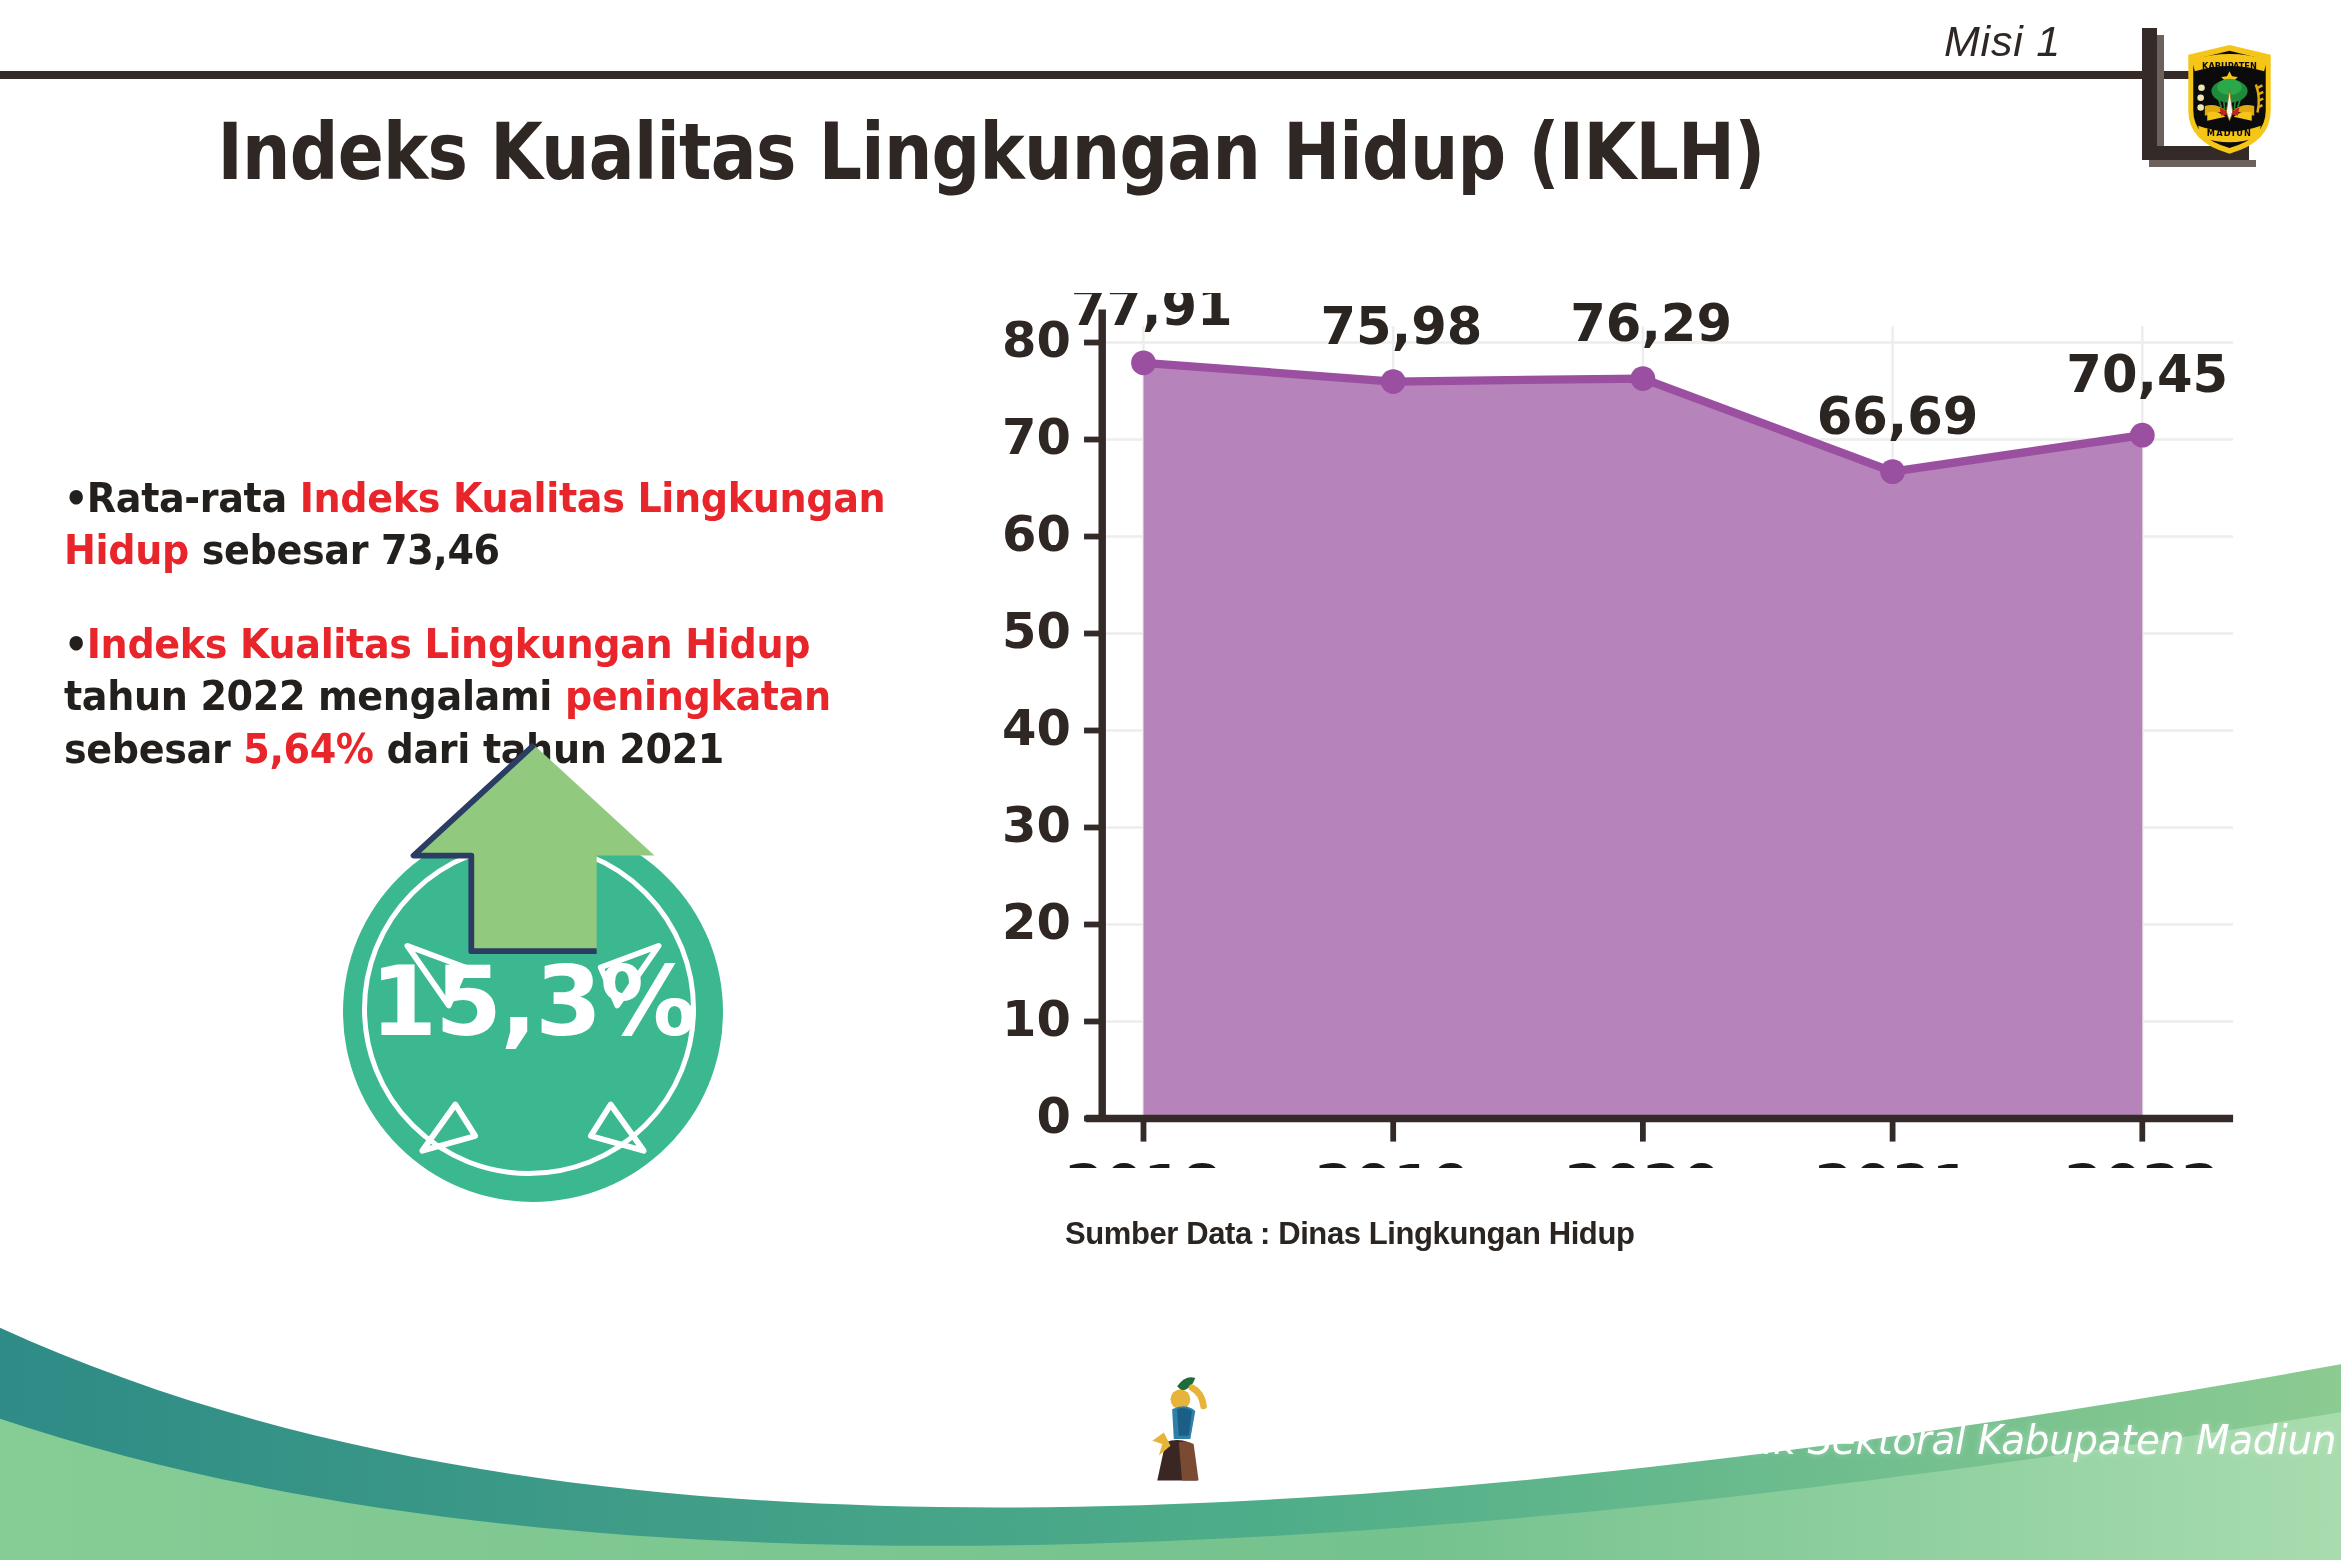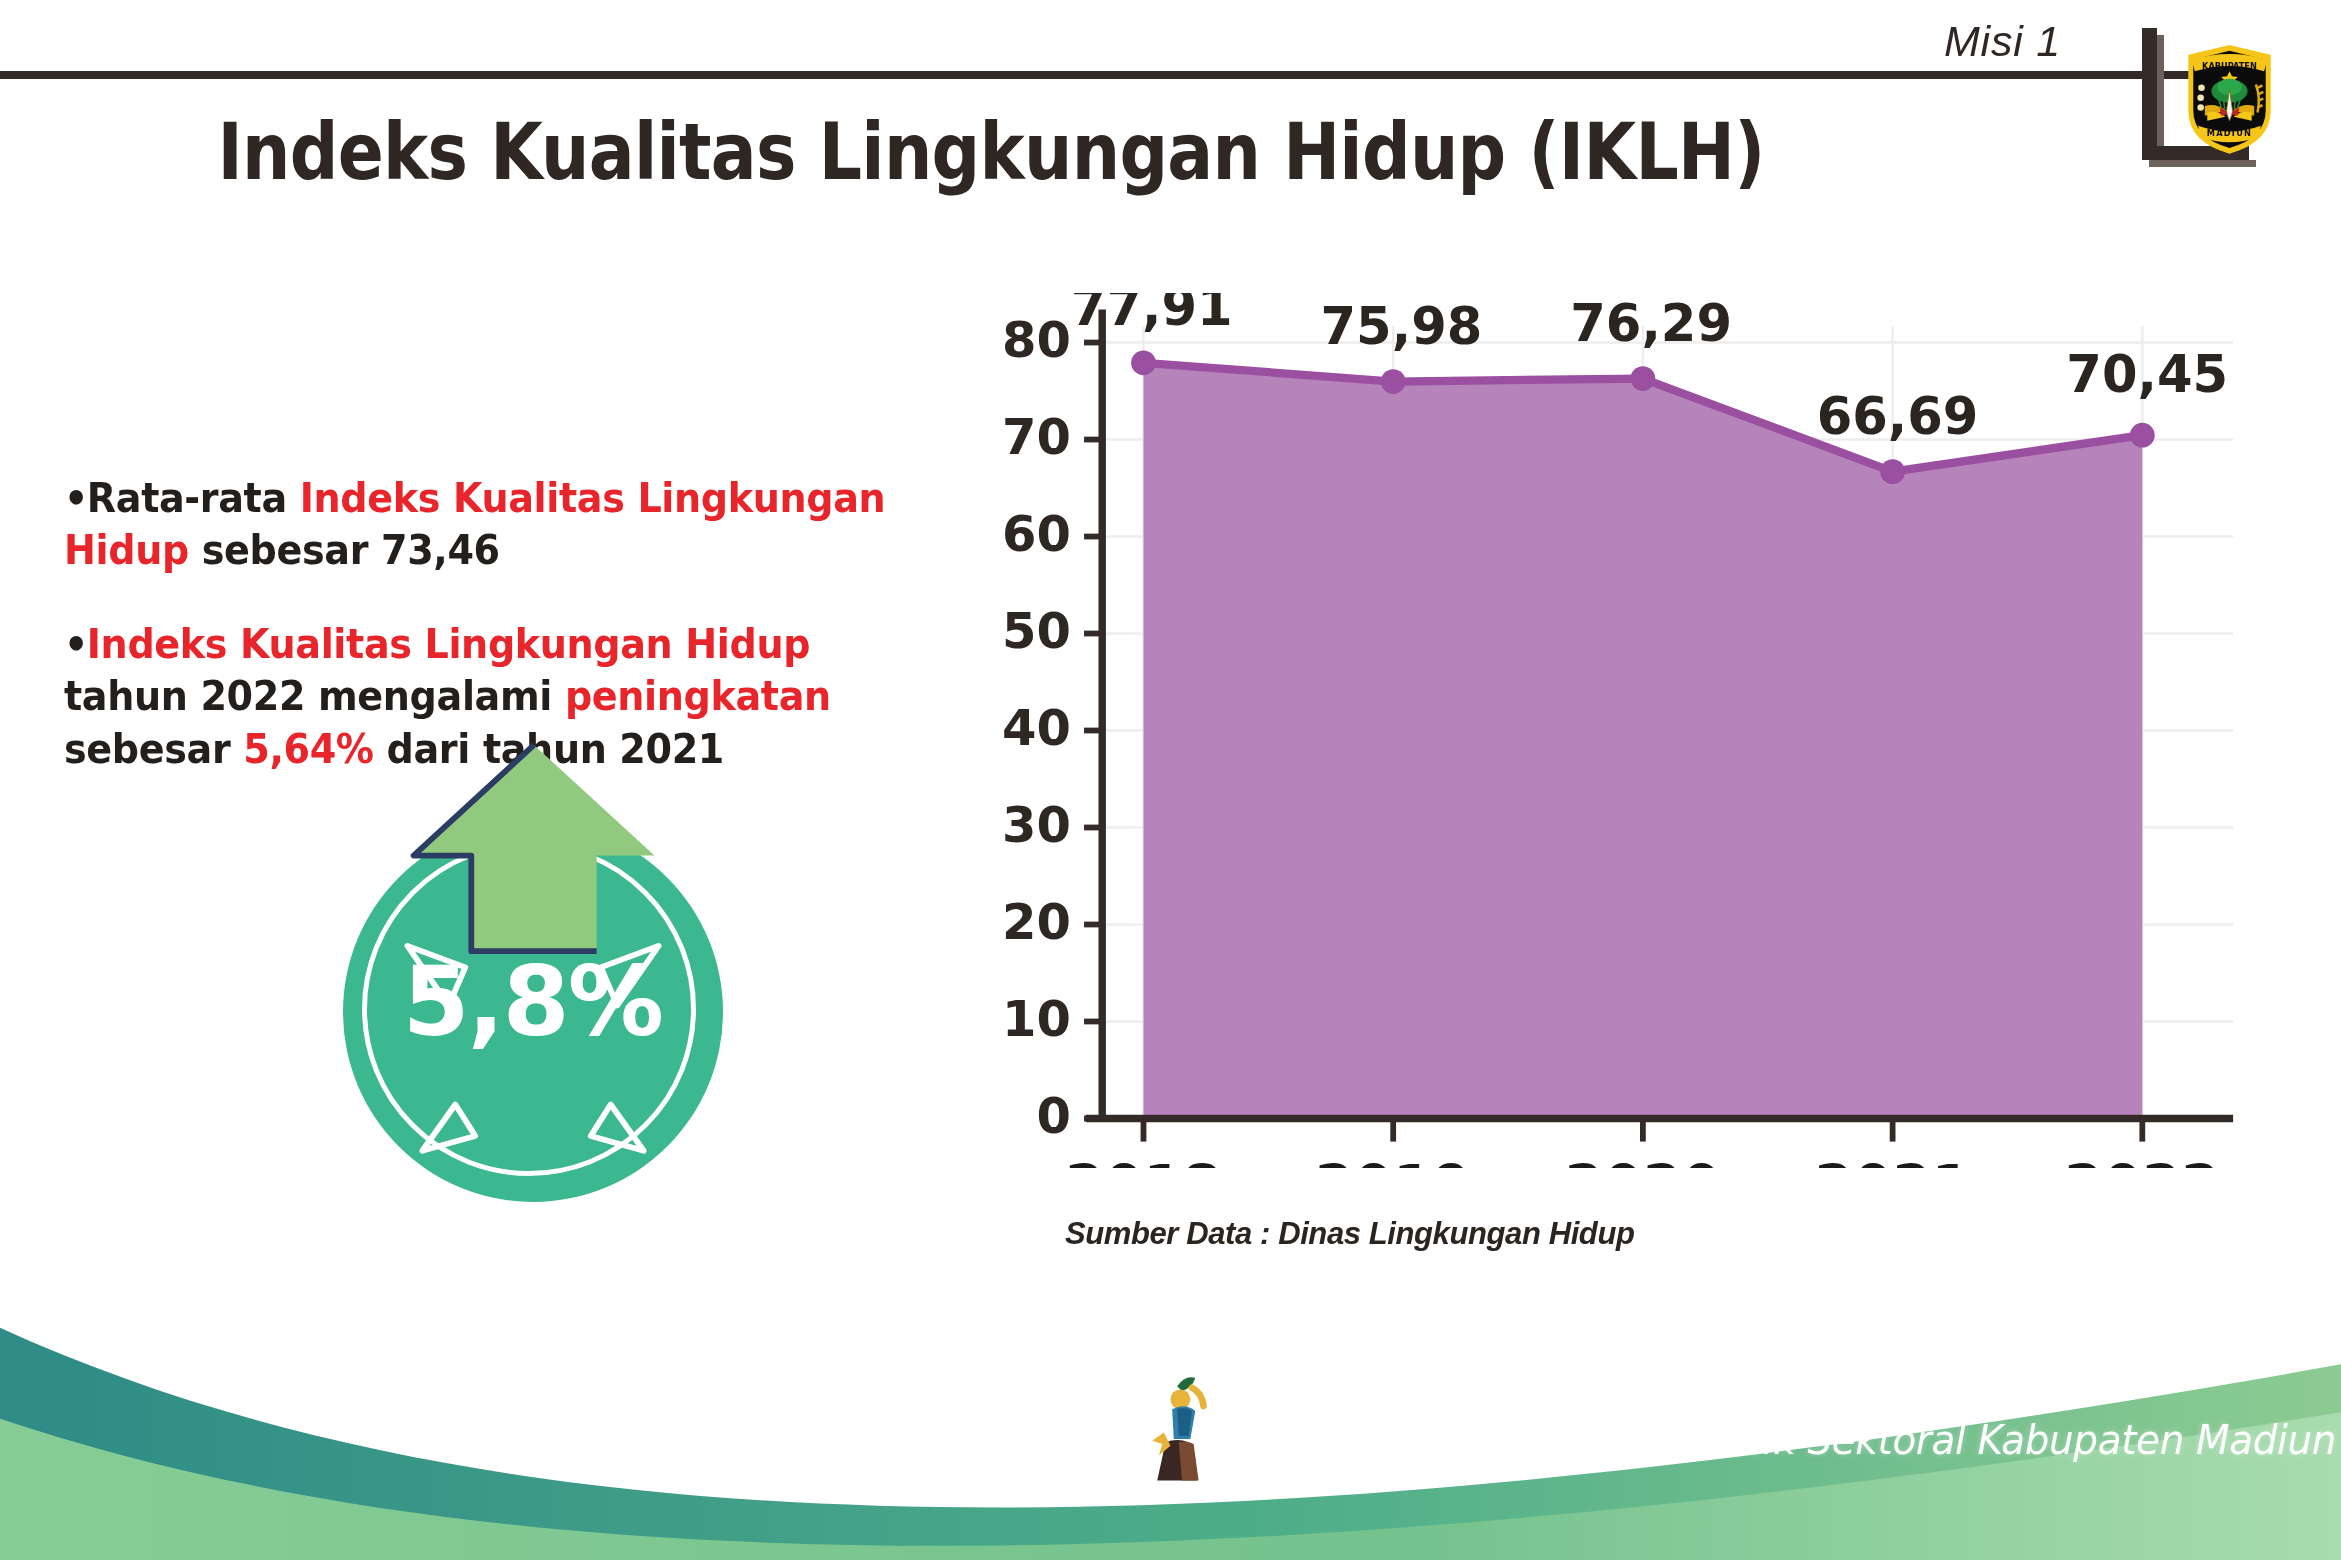--- a/index.html
+++ b/index.html
@@ -185,21 +185,20 @@
     width: 1288px;
     height: 875px;
   }
   .chart-svg { display: block; }
   .chart-caption {
     position: absolute;
     left: 1065px;
     top: 1216px;
     font-family: "Liberation Sans", sans-serif;
     font-weight: bold;
-    font-style: italic;
     font-size: 31px;
     color: #2B2522;
     letter-spacing: -0.4px;
     white-space: nowrap;
   }
 
   
   .footer {
     position: absolute;
     left: 0;
@@ -296,21 +295,21 @@
       <path d="M96 398 L136 342 L160 380 Z" fill="none" stroke="#ffffff" stroke-width="7" stroke-linejoin="round"></path>
       <path d="M364 398 L324 342 L300 380 Z" fill="none" stroke="#ffffff" stroke-width="7" stroke-linejoin="round"></path>
     </svg>
   </div>
   <div class="badge-arrow">
     <svg viewBox="0 0 320 330" width="264" height="273" aria-hidden="true">
       <path d="M160 8 L306 142 L236 142 L236 258 L84 258 L84 142 L14 142 Z" fill="#91C97E"></path>
       <path d="M160 8 L14 142 L84 142 L84 258 L236 258" fill="none" stroke="#2C3D63" stroke-width="7" stroke-linejoin="round"></path>
     </svg>
   </div>
-  <div class="badge-value">5,8%</div>
+  <div class="badge-value">15,3%</div>
 </div>
 
 <div class="chart">
   <svg class="chart-svg" id="chart-svg" viewBox="0 0 1560 1060" width="1288" height="875" aria-hidden="true">
       <line x1="160" y1="1000" x2="1530" y2="1000" stroke="#EDEDED" stroke-width="3"></line>
       <line x1="160" y1="882.5" x2="1530" y2="882.5" stroke="#EDEDED" stroke-width="3"></line>
       <line x1="160" y1="765" x2="1530" y2="765" stroke="#EDEDED" stroke-width="3"></line>
       <line x1="160" y1="647.5" x2="1530" y2="647.5" stroke="#EDEDED" stroke-width="3"></line>
       <line x1="160" y1="530" x2="1530" y2="530" stroke="#EDEDED" stroke-width="3"></line>
       <line x1="160" y1="412.5" x2="1530" y2="412.5" stroke="#EDEDED" stroke-width="3"></line>

